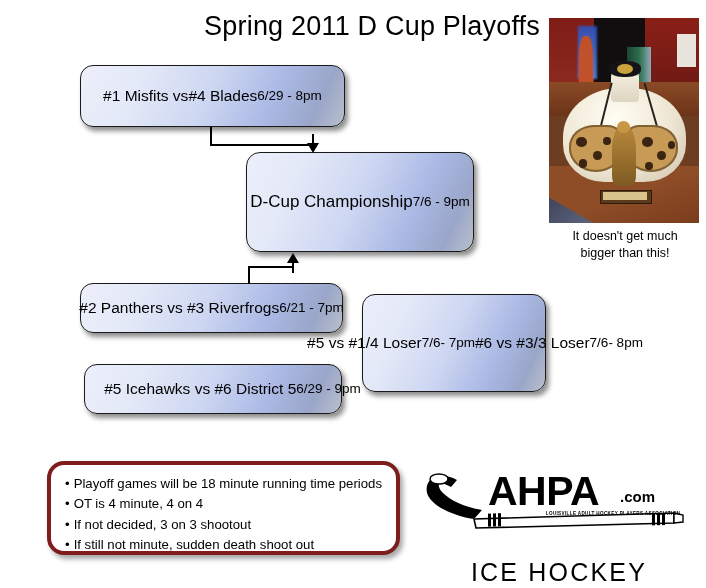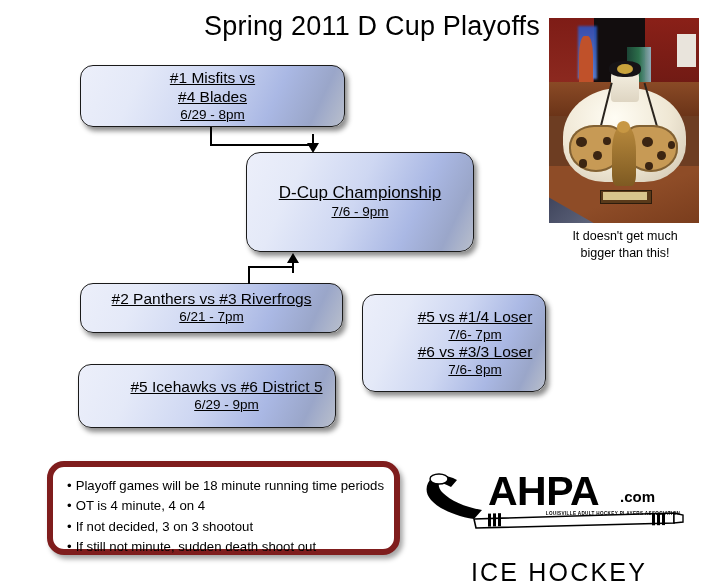--- a/index.html
+++ b/index.html
@@ -37,46 +37,45 @@
     border-radius: 13px;
     background-image: linear-gradient(115deg,
         #eceffa 0%,
         #e4e9f8 22%,
         #ced7f2 48%,
         #aab8e4 72%,
         #9aa6c9 88%,
         #b9bfcc 100%);
     box-shadow: 3px 4px 5px rgba(0,0,0,0.45);
     display: flex;
-    flex-direction: column;
+    flex-direction: row;
     align-items: center;
     justify-content: center;
     text-align: left;
     line-height: 1.22;
-    text-decoration: underline;
   }
   .line-main {
     font-size: 15.5px;
     white-space: nowrap;
   }
   .line-sub {
     font-size: 13.5px;
     white-space: nowrap;
   }
   .line-big {
     font-size: 17px;
     white-space: nowrap;
   }
 
   
   #box-misfits       { left: 80px;  top: 65px;  width: 265px; height: 62px; }
   #box-championship  { left: 246px; top: 152px; width: 228px; height: 100px;
                        border-radius: 14px; }
   #box-panthers      { left: 80px;  top: 283px; width: 263px; height: 50px; }
-  #box-icehawks      { left: 78px;  top: 364px; width: 258px; height: 64px; padding-left: 39px; }
+  #box-icehawks      { left: 84px;  top: 364px; width: 258px; height: 50px; padding-left: 39px; }
   #box-consolation   { left: 362px; top: 294px; width: 184px; height: 98px; padding-left: 42px; }
 
   
   .connector {
     position: absolute;
   }
   .conn-line {
     position: absolute;
     background: #000;
   }
@@ -188,21 +187,21 @@
   }
 
   
   #rules-box {
     position: absolute;
     left: 47px;
     top: 461px;
     width: 353px;
     height: 94px;
     box-sizing: border-box;
-    border: 6px solid #7f1d1d;
+    border: 4px solid #7f1d1d;
     border-radius: 17px;
     background: #ffffff;
     box-shadow: 3px 4px 5px rgba(0,0,0,0.35);
     padding: 9px 0 16px 14px;
   }
   .rule-line {
     font-size: 13.2px;
     line-height: 1.55;
     white-space: nowrap;
   }

